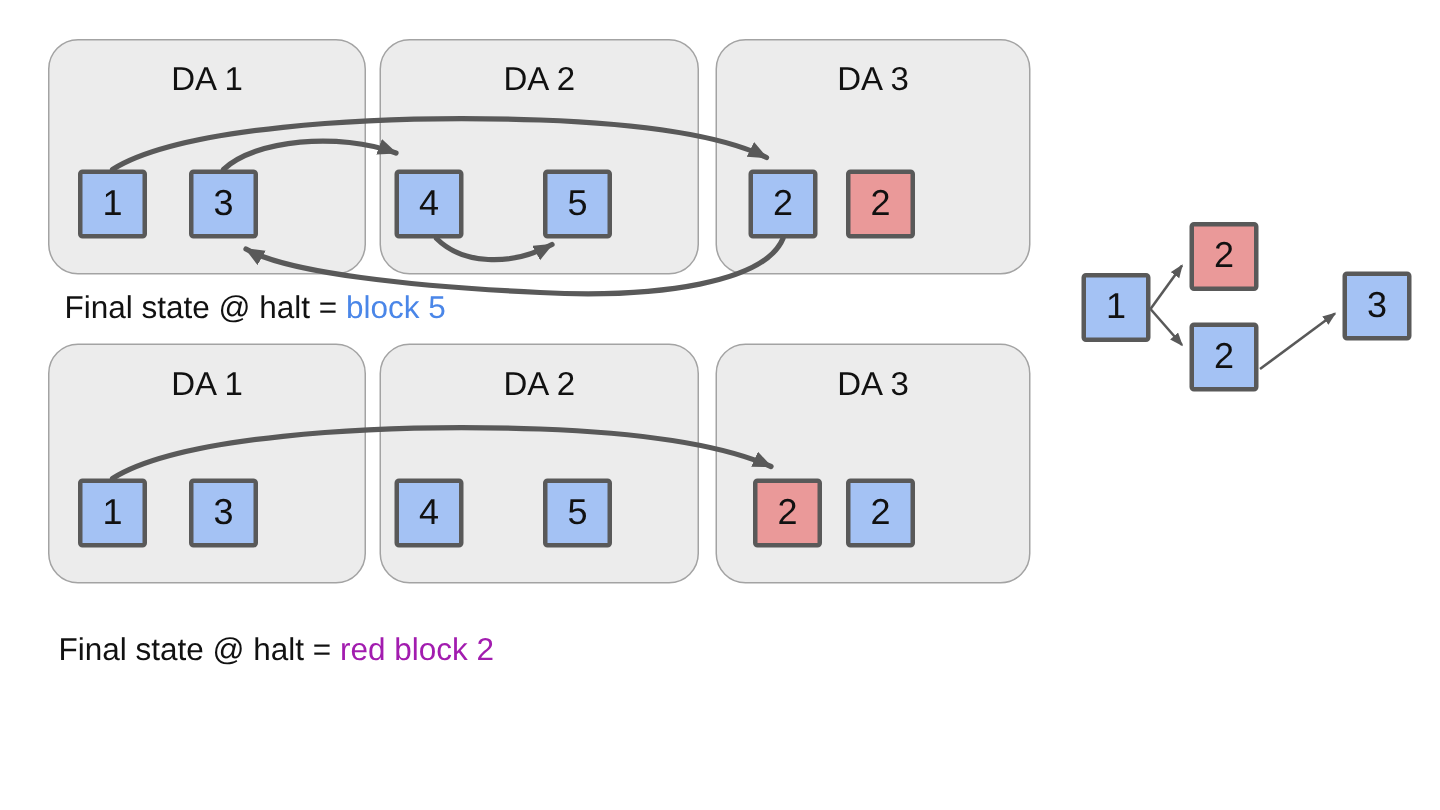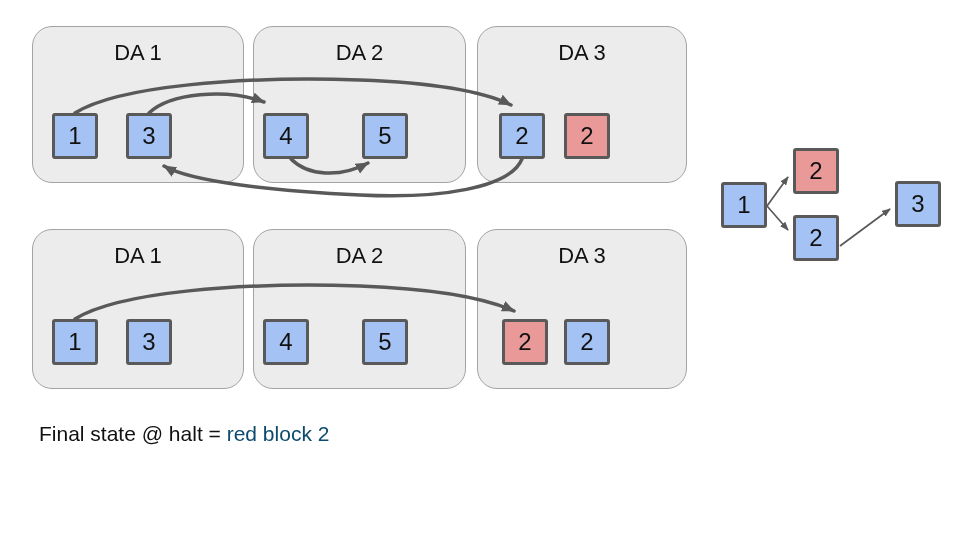--- a/index.html
+++ b/index.html
@@ -38,21 +38,21 @@
   .red  { background: #ea9999; }
 
   .caption {
     position: absolute;
     font-size: 21px;
     line-height: 26px;
     color: #111111;
     white-space: pre;
   }
   .hl-blue { color: #4a86e8; }
-  .hl-red  { color: #0c4a6e; }
+  .hl-red  { color: #a21caf; }
 
   svg.arrows { position: absolute; left: 0; top: 0; pointer-events: none; }
   svg.arrows path.edge      { fill: none; stroke: #595959; stroke-width: 3.5; stroke-linecap: round; }
   svg.arrows path.edge-thin { fill: none; stroke: #595959; stroke-width: 1.7; }
 </style>
 </head>
 <body>
 
 <div class="canvas">
 
@@ -83,20 +83,21 @@
   <div class="block blue" style="left:499px;top:113px">2</div>
   <div class="block red" style="left:564px;top:113px">2</div>
 
   <div class="block blue" style="left:52px;top:319px">1</div>
   <div class="block blue" style="left:126px;top:319px">3</div>
   <div class="block blue" style="left:263px;top:319px">4</div>
   <div class="block blue" style="left:362px;top:319px">5</div>
   <div class="block red" style="left:502px;top:319px">2</div>
   <div class="block blue" style="left:564px;top:319px">2</div>
 
+  <div class="caption" style="left:43px;top:193px"><span>Final state @ halt = </span><span class="hl-blue">block 5</span></div>
 
   <div class="caption" style="left:39px;top:421px"><span>Final state @ halt = </span><span class="hl-red">red block 2</span></div>
 
   <div class="block blue" style="left:721px;top:182px">1</div>
   <div class="block red" style="left:793px;top:148px">2</div>
   <div class="block blue" style="left:793px;top:215px">2</div>
   <div class="block blue" style="left:895px;top:181px">3</div>
 
   <svg class="arrows" width="960" height="540" viewBox="0 0 960 540">
     <defs>

